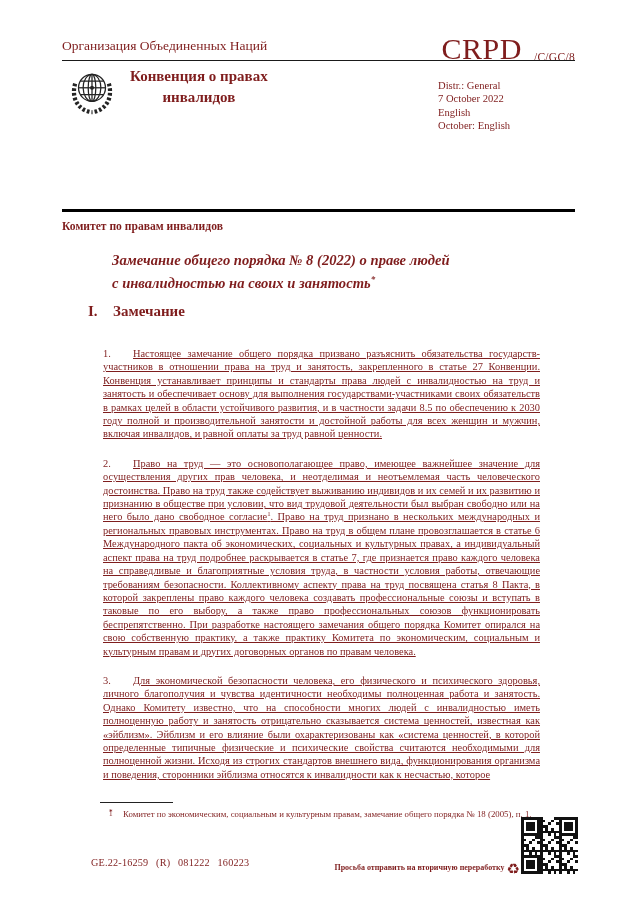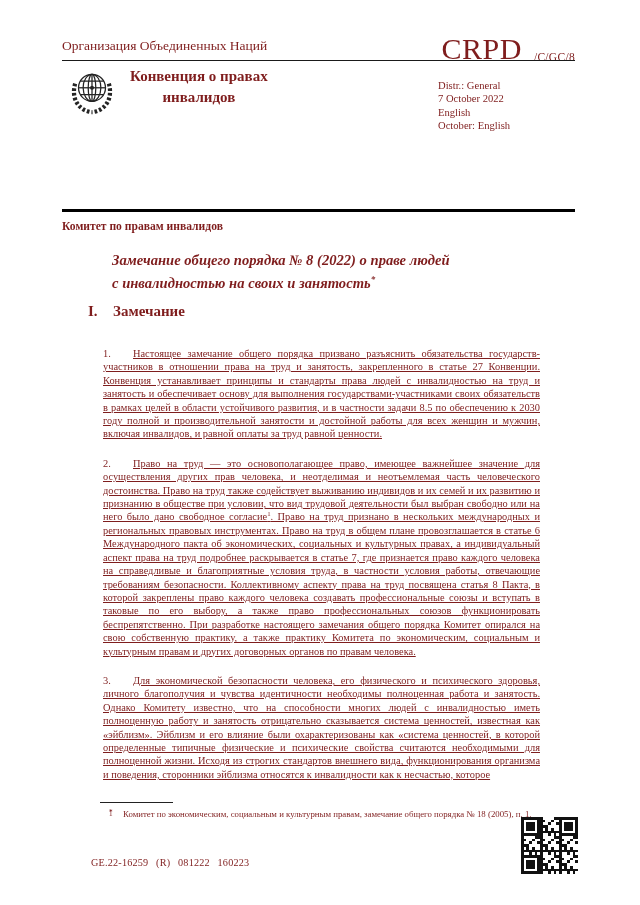--- a/index.html
+++ b/index.html
@@ -100,20 +100,21 @@
     <p><span class="pnum">3.</span><span>Для экономической безопасности человека, его физического и психического здоровья, личного благополучия и чувства идентичности необходимы полноценная работа и занятость. Однако Комитету известно, что на способности многих людей с инвалидностью иметь полноценную работу и занятость отрицательно сказывается система ценностей, известная как «эйблизм». Эйблизм и его влияние были охарактеризованы как «система ценностей, в которой определенные типичные физические и психические свойства считаются необходимыми для полноценной жизни. Исходя из строгих стандартов внешнего вида, функционирования организма и поведения, сторонники эйблизма относятся к инвалидности как к несчастью, которое</span></p>
   </div>
 
   <div class="fn-rule"></div>
   <div class="footnotes">
     <div class="fn"><sup class="marker">*</sup></div>
     <div class="fn"><sup class="marker">1</sup><span>Комитет по экономическим, социальным и культурным правам, замечание общего порядка № 18 (2005), п. 1.</span></div>
   </div>
 
   <div class="job-code">GE.22-16259 (R) 081222 160223</div>
+  <div class="recycle-line"><span>Просьба отправить на вторичную переработку</span><span class="recycle-glyph">♻</span></div>
 
   <div class="qr">
     <svg id="qr-svg" viewBox="0 0 21 21" width="57" height="57" shape-rendering="crispEdges">
       <rect x="0" y="0" width="21" height="21" fill="#ffffff"></rect>
     <rect x="7" y="0" width="1" height="1" fill="#111"></rect>
         <rect x="12" y="0" width="1" height="1" fill="#111"></rect>
         <rect x="13" y="0" width="1" height="1" fill="#111"></rect>
         <rect x="7" y="1" width="1" height="1" fill="#111"></rect>
         <rect x="8" y="1" width="1" height="1" fill="#111"></rect>
         <rect x="11" y="1" width="1" height="1" fill="#111"></rect>

